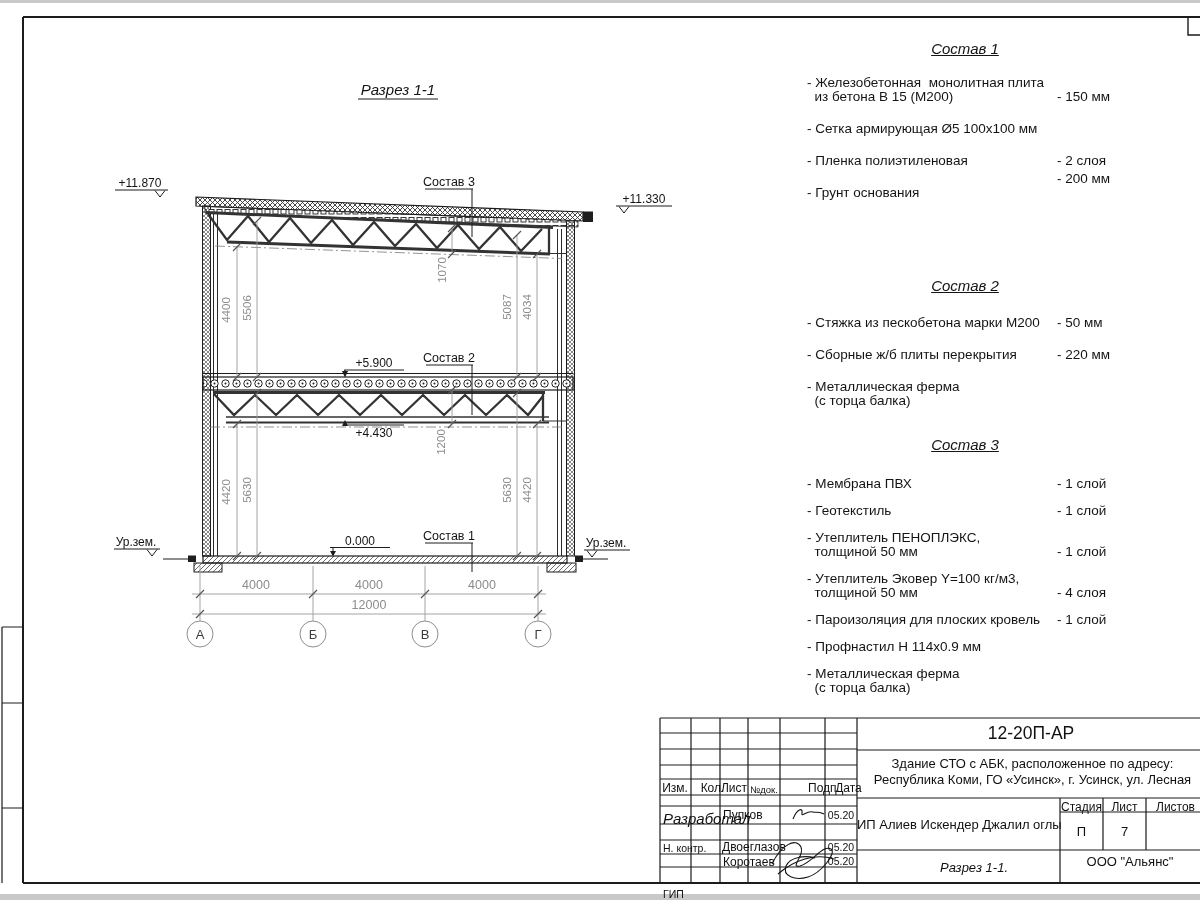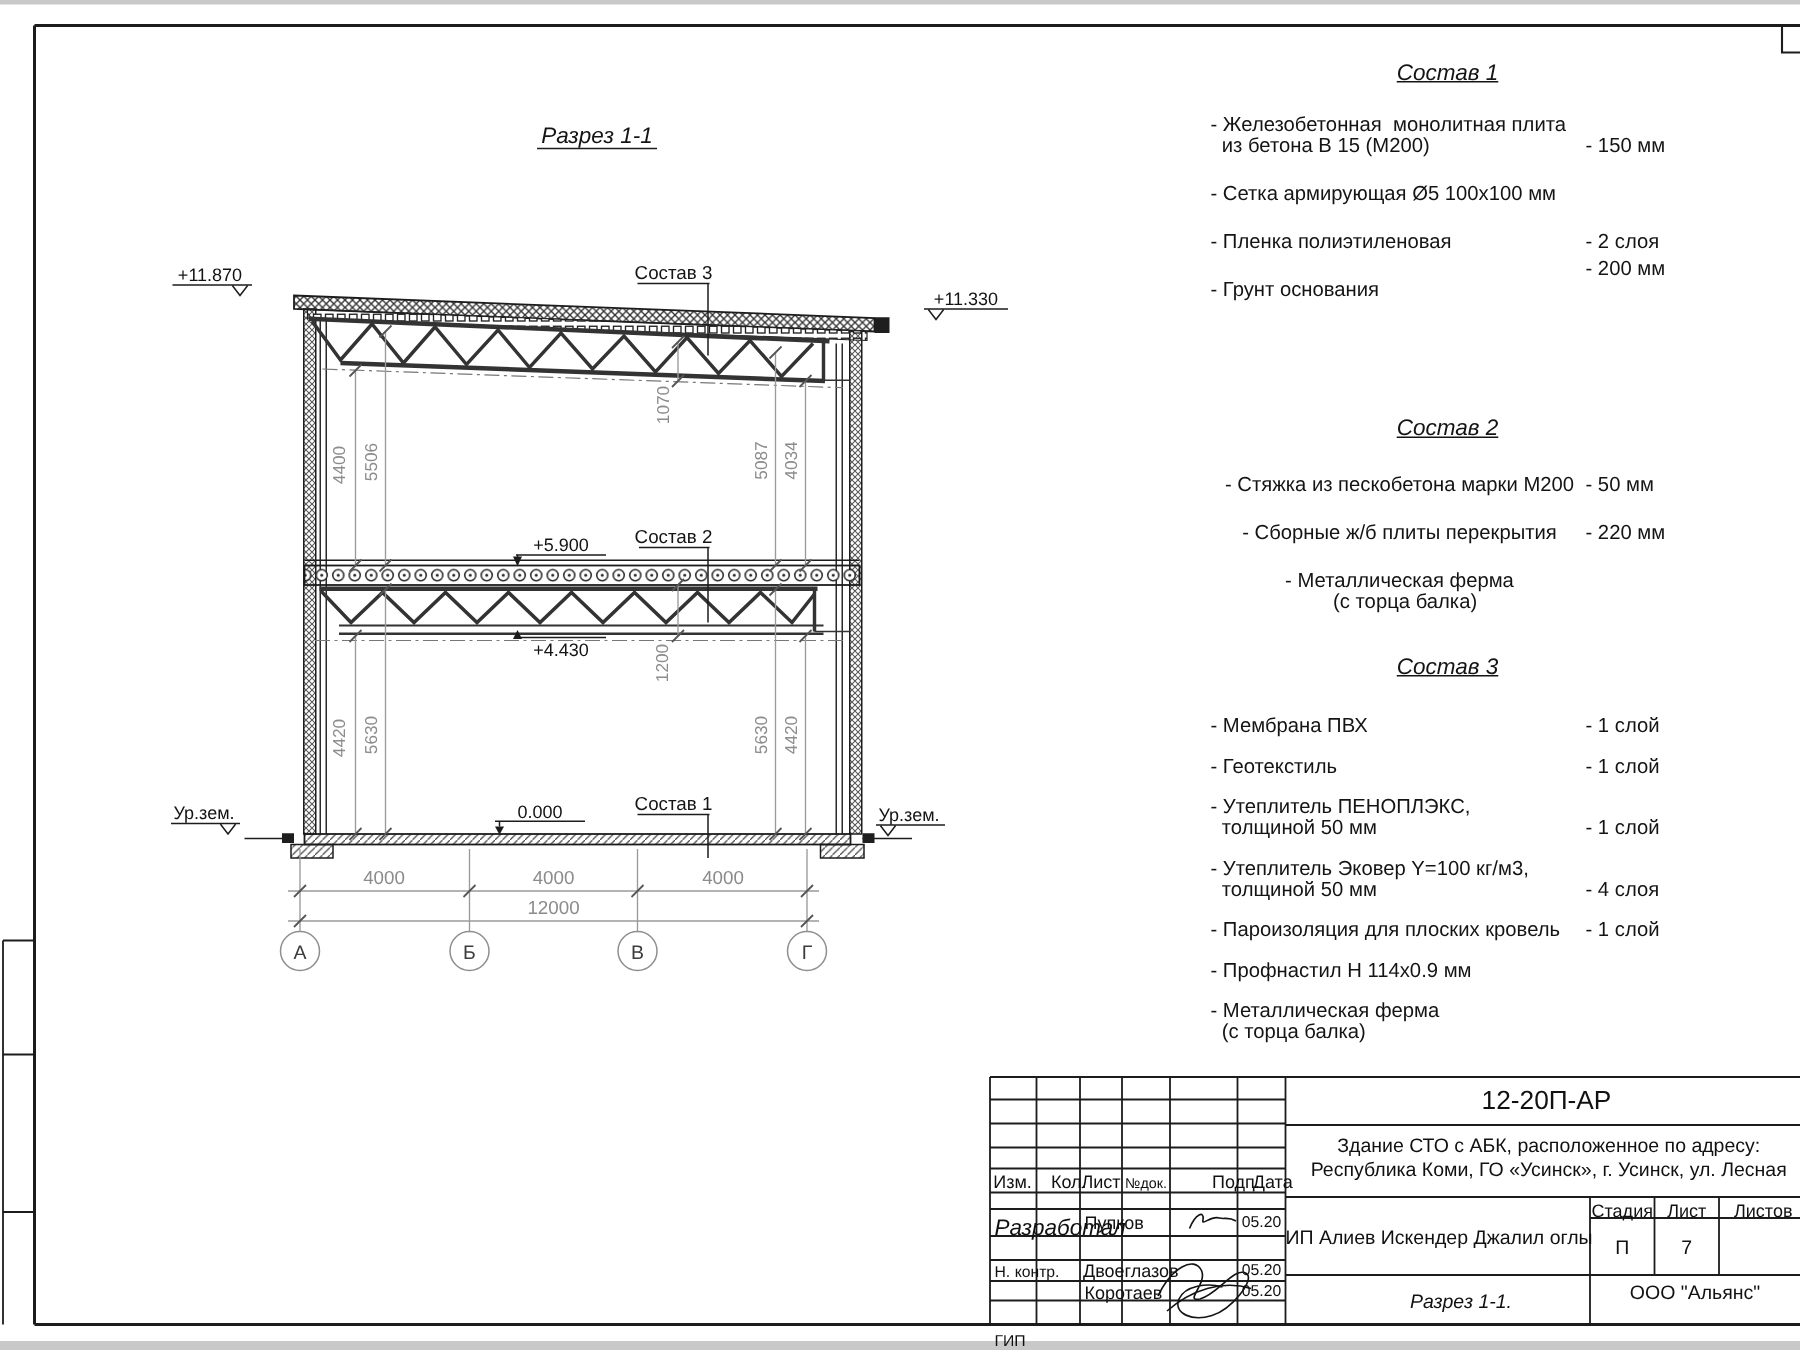--- a/index.html
+++ b/index.html
@@ -207,21 +207,21 @@
     <div class="comp-item">
         <div class="comp-value">- 200 мм</div>
       </div>
     <div class="comp-item">
         <div class="comp-text">- Грунт основания</div>
         <div class="comp-value"></div>
       </div>
   </div>
 
   <div class="comp-title" style="top:277px;">Состав 2</div>
-  <div class="comp-list m18" style="top:316px;text-align:center;">
+  <div class="comp-list m18" style="top:316px;">
     <div class="comp-item">
         <div class="comp-text">- Стяжка из пескобетона марки М200</div>
         <div class="comp-value">- 50 мм</div>
       </div>
     <div class="comp-item">
         <div class="comp-text">- Сборные ж/б плиты перекрытия</div>
         <div class="comp-value">- 220 мм</div>
       </div>
     <div class="comp-item">
         <div class="comp-text">- Металлическая ферма

